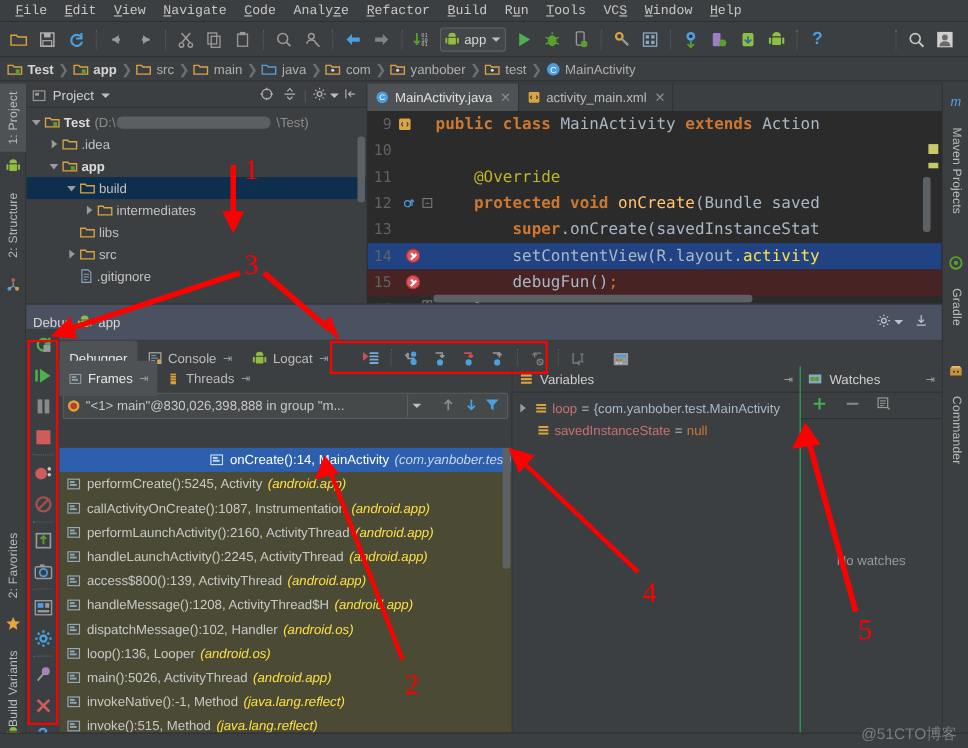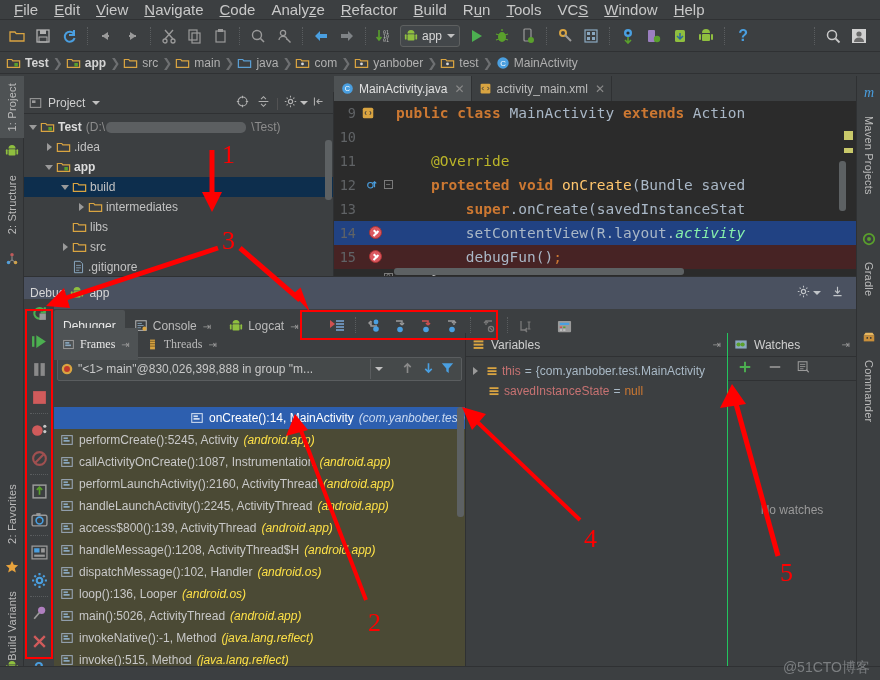--- a/index.html
+++ b/index.html
@@ -7,21 +7,21 @@
     width:880px;height:680px;overflow:hidden;
     background:#3c3f41;
     font-family:"Liberation Sans", sans-serif;
     font-size:12px;color:#bbbbbb;
     -webkit-font-smoothing:antialiased;
   }
   #app{position:relative;width:880px;height:680px;overflow:hidden;background:#3c3f41;}
 
   
   .menubar{height:20px;background:#3c3f41;display:flex;align-items:center;padding-left:6px;border-bottom:1px solid #2f3133;}
-  .menubar .mi{padding:0 8px;font-size:15px;color:#c8c8c8;line-height:20px;cursor:default;}
+  .menubar .mi{padding:0 8px;font-size:12px;color:#c8c8c8;line-height:20px;cursor:default;font-family:Liberation Mono, monospace;}
   .menubar .mi u{text-decoration:underline;}
 
   
   .maintoolbar{height:32px;background:#3c3f41;display:flex;align-items:center;padding:0 4px;border-bottom:1px solid #2f3133;position:relative;}
   .tbtn{width:24px;height:24px;display:flex;align-items:center;justify-content:center;margin:0 1px;border-radius:2px;}
   .sep{width:1px;height:18px;background:#555;margin:0 5px;border-left:1px dotted #5a5d5f;background:none;}
   .runcfg{display:flex;align-items:center;height:22px;border:1px solid #5e6060;border-radius:3px;padding:0 4px 0 3px;background:#43474a;margin:0 3px;}
   .runcfg .lbl{font-size:12px;color:#d8d8d8;margin:0 5px 0 4px;}
   .caret{width:0;height:0;border-left:4px solid transparent;border-right:4px solid transparent;border-top:4px solid #c0c0c0;}
   .tb-right{margin-left:auto;display:flex;align-items:center;padding-right:4px;}
@@ -37,21 +37,21 @@
 
   
   .vstrip{position:absolute;left:0;top:0;width:24px;height:604px;background:#3c3f41;border-right:1px solid #2f3133;}
   .vstrip.right{left:auto;right:0;border-right:none;border-left:1px solid #2f3133;}
   .vtab{position:absolute;left:0;width:24px;display:flex;align-items:center;justify-content:center;}
   .vlabel{writing-mode:vertical-rl;font-size:11px;color:#bbbbbb;white-space:nowrap;letter-spacing:0.2px;}
   .vlabel.rot180{transform:rotate(180deg);}
   .vtab.sel{background:#4e5254;}
 
   
-  .project{position:absolute;left:24px;top:16px;width:310px;height:200px;background:#3c3f41;border-right:1px solid #2f3133;}
+  .project{position:absolute;left:24px;top:0;width:310px;height:200px;background:#3c3f41;border-right:1px solid #2f3133;}
   .ptitle{height:22px;display:flex;align-items:center;background:#3c3f41;padding-left:4px;border-bottom:1px solid #2f3133;}
   .ptitle .t{font-size:12px;color:#cfcfcf;margin-left:5px;}
   .ptitle .acts{margin-left:auto;display:flex;align-items:center;padding-right:4px;}
   .ptree{position:absolute;top:22px;left:0;right:0;bottom:0;background:#3c3f41;overflow:hidden;padding-top:3px;}
   .trow{height:20px;display:flex;align-items:center;white-space:nowrap;font-size:12px;color:#c2c2c2;padding-right:4px;}
   .trow.sel{background:#0d2e4d;}
   .tri{width:12px;height:12px;display:inline-block;position:relative;flex:0 0 12px;}
   .tri.r::after{content:"";position:absolute;left:3px;top:2px;border-left:5px solid #9a9a9a;border-top:4px solid transparent;border-bottom:4px solid transparent;}
   .tri.d::after{content:"";position:absolute;left:1px;top:4px;border-top:5px solid #9a9a9a;border-left:4px solid transparent;border-right:4px solid transparent;}
   .tlabel{margin-left:3px;}
@@ -72,21 +72,21 @@
   .gmark{width:32px;flex:0 0 32px;position:relative;height:24px;}
   .ctext{white-space:pre;padding-left:4px;}
   .cline.hl{background:#214283;}
   .cline.bp{background:#472324;}
   .kw{color:#cc7832;}
   .kw2{color:#cc7832;font-weight:bold;}
   .cls{color:#a9b7c6;}
   .mth{color:#ffc66d;}
   .ann{color:#bbb529;}
   .pln{color:#a9b7c6;}
-  .fld{color:#86efac;font-style:italic;}
+  .fld{color:#fde047;}
   .bpdot{position:absolute;left:9px;top:5px;width:13px;height:13px;border-radius:50%;background:#db5860;border:1px solid #a33;}
   .bpdot::after{content:"";position:absolute;left:3px;top:4px;width:5px;height:2px;background:#fff;transform:rotate(45deg);}
   .bpdot::before{content:"";position:absolute;left:5px;top:3px;width:2px;height:7px;background:#fff;transform:rotate(45deg);}
   .ovr{position:absolute;left:7px;top:6px;width:11px;height:11px;}
   .fold{position:absolute;left:24px;top:7px;width:9px;height:9px;border:1px solid #7a7a7a;color:#8a8a8a;font-size:8px;line-height:8px;text-align:center;}
   .escroll{position:absolute;right:10px;top:60px;width:7px;height:50px;background:#5d6163;border-radius:3px;}
   .emark1{position:absolute;right:3px;top:30px;width:9px;height:9px;background:#c9c96a;}
   .emark2{position:absolute;right:3px;top:47px;width:9px;height:5px;background:#c9c96a;}
   .ehscroll{position:absolute;left:60px;bottom:1px;width:290px;height:7px;background:#5d6163;border-radius:3px;}
 
@@ -103,21 +103,21 @@
   .dvstrip{position:absolute;left:0;top:22px;width:30px;bottom:0;background:#3c3f41;}
   .dvbtn{width:30px;height:28px;display:flex;align-items:center;justify-content:center;}
   .dvsep{height:1px;margin:2px 6px;border-top:1px dotted #5a5d5f;}
 
   .dbgmain{position:absolute;left:30px;top:56px;right:0;bottom:0;display:flex;}
   .frames{width:412px;background:#3c3f41;border-right:1px solid #2f3133;position:relative;}
   .vars{width:262px;background:#3c3f41;border-right:1px solid #22c55e;position:relative;}
   .watches{flex:1;background:#3c3f41;position:relative;}
 
   .ptabrow{height:22px;display:flex;align-items:center;background:#3c3f41;}
-  .ptab{height:32px;display:flex;align-items:center;padding:0 8px;font-size:12px;color:#bbbbbb;font-family:Liberation Serif, serif;}
+  .ptab{height:32px;display:flex;align-items:center;padding:0 8px;font-size:12px;color:#bbbbbb;}
   .ptab.active{background:#4e5254;color:#e8e8e8;}
   .ptabtitle{height:24px;display:flex;align-items:center;padding:0 6px;font-size:12px;color:#cfcfcf;border-bottom:1px solid #2f3133;}
   .ptabtitle .pin{margin-left:auto;color:#9a9a9a;font-size:10px;}
 
   .threadsel{height:24px;display:flex;align-items:center;background:#45494a;border:1px solid #5a5d5f;margin:2px 3px;border-radius:2px;padding:0 2px;}
   .threadsel .txt{font-size:12px;color:#c8c8c8;margin-left:4px;overflow:hidden;white-space:nowrap;flex:1;}
   .dropbtn{width:17px;height:20px;display:flex;align-items:center;justify-content:center;border-left:1px solid #5a5d5f;}
   .framelist{position:absolute;left:0;right:0;top:74px;bottom:14px;background:#4b4a35;overflow:hidden;}
   .frow{height:22px;display:flex;align-items:center;padding-left:6px;font-size:12px;color:#c8c8c8;white-space:nowrap;}
   .frow.sel{background:#2d5faf;color:#ffffff;justify-content:flex-end;}
@@ -1062,21 +1062,21 @@
             <span class="pin">⇥</span>
           </div>
           <div style="padding-top:4px">
             <div class="varrow">
               <span class="tri r"></span>
               <svg width="12" height="12" viewBox="0 0 16 16" style="margin:0 4px">
                   <rect x="2" y="3" width="12" height="2.4" fill="#d9a441"></rect>
                   <rect x="2" y="7" width="12" height="2.4" fill="#d9a441"></rect>
                   <rect x="2" y="11" width="12" height="2.4" fill="#d9a441"></rect>
                 </svg>
-              <span class="vname">this</span>
+              <span class="vname">loop</span>
               <span class="veq">=</span>
               <span class="vval">{com.yanbober.test.MainActivity</span>
             </div>
             <div class="varrow" style="padding-left:18px">
               <svg width="12" height="12" viewBox="0 0 16 16" style="margin:0 4px">
                   <rect x="2" y="3" width="12" height="2.4" fill="#d9a441"></rect>
                   <rect x="2" y="7" width="12" height="2.4" fill="#d9a441"></rect>
                   <rect x="2" y="11" width="12" height="2.4" fill="#d9a441"></rect>
                 </svg>
               <span class="vname">savedInstanceState</span>

